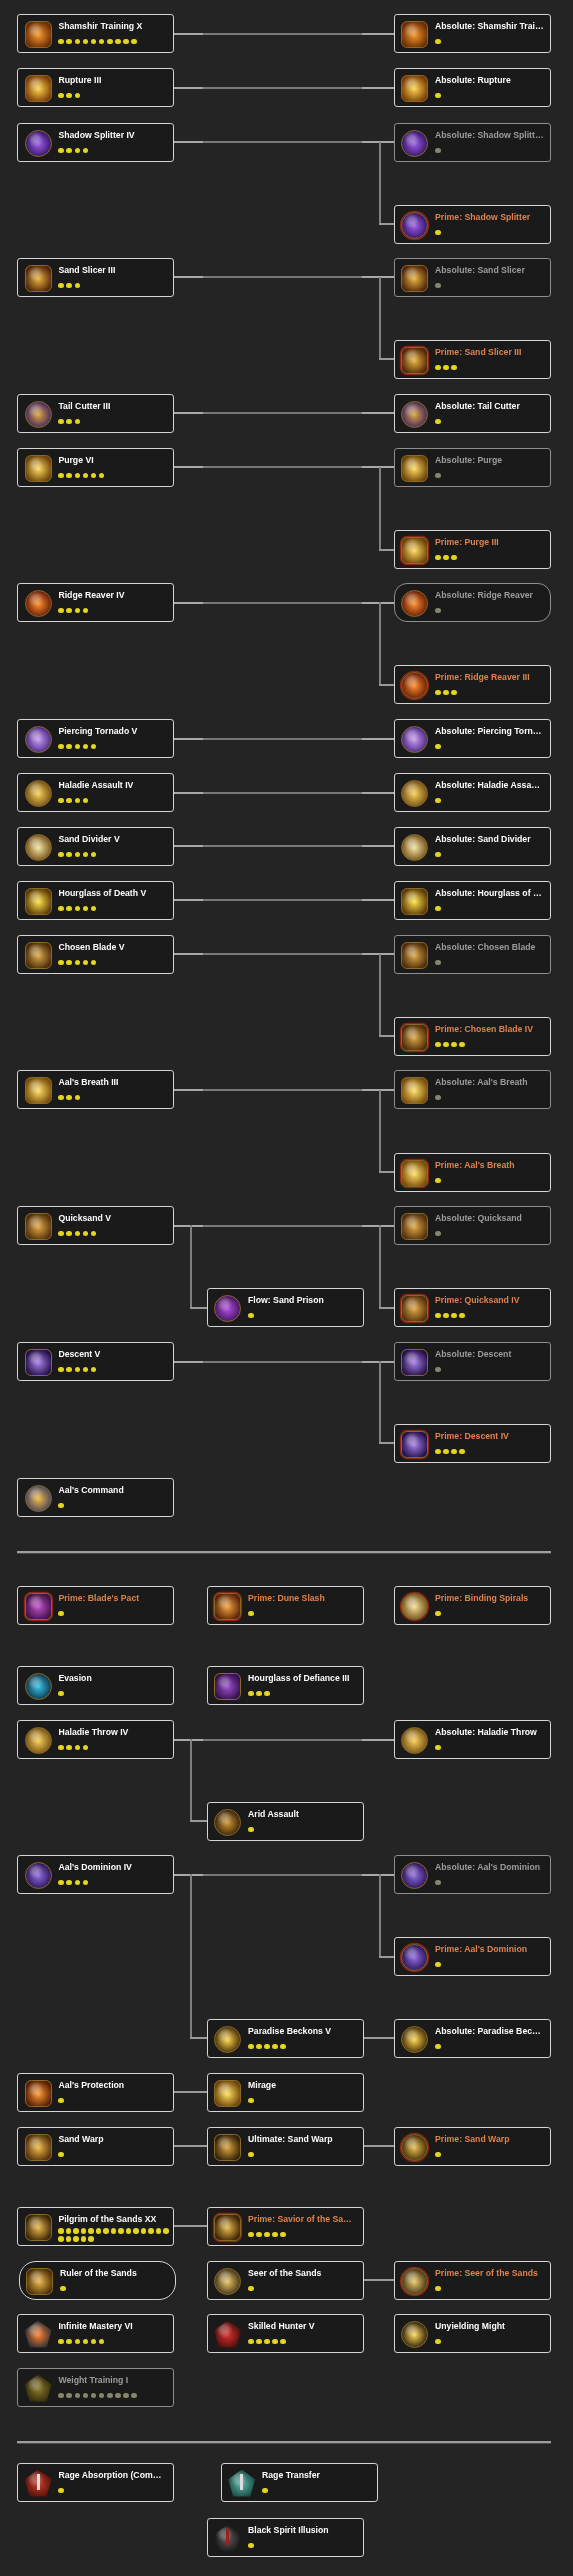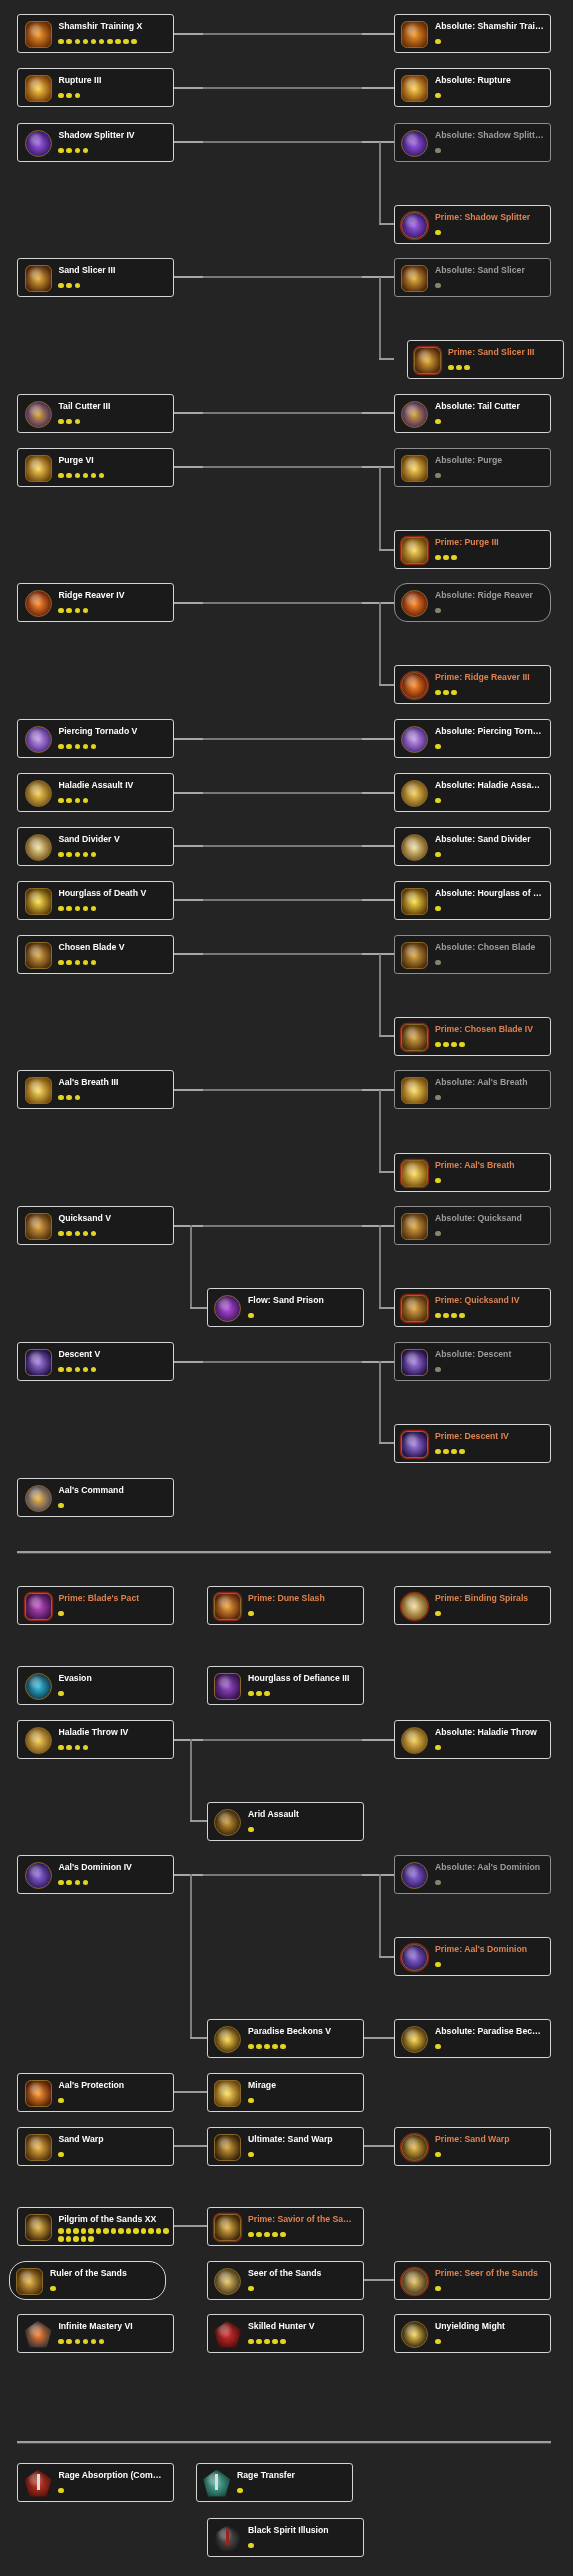--- a/index.html
+++ b/index.html
@@ -161,21 +161,21 @@
         <div class="dot"></div>
       </div>
     </div>
     <div class="box unlearned" style="left: 394px; top: 258px;">
       <div class="icon shield" style="background: radial-gradient(circle at 38% 32%, rgba(255, 255, 255, 0.28) 0px, rgba(255, 255, 255, 0.28) 12%, rgba(255, 255, 255, 0) 34%), radial-gradient(circle at 50% 52%, rgb(232, 179, 60) 0%, rgb(80, 37, 10) 78%);"></div>
       <div class="title unlearned">Absolute: Sand Slicer</div>
       <div class="dots">
         <div class="dot gray"></div>
       </div>
     </div>
-    <div class="box" style="left: 394px; top: 340px; margin-left: 13px;">
+    <div class="box" style="left: 394px; top: 340px;">
       <div class="icon shield prime-ring" style="background: radial-gradient(circle at 38% 32%, rgba(255, 255, 255, 0.28) 0px, rgba(255, 255, 255, 0.28) 12%, rgba(255, 255, 255, 0) 34%), radial-gradient(circle at 50% 52%, rgb(232, 179, 60) 0%, rgb(80, 37, 10) 78%);"></div>
       <div class="title prime">Prime: Sand Slicer III</div>
       <div class="dots">
         <div class="dot"></div>
         <div class="dot"></div>
         <div class="dot"></div>
       </div>
     </div>
     <div class="box" style="left: 17.4px; top: 394px;">
       <div class="icon circ" style="background: radial-gradient(circle at 38% 32%, rgba(255, 255, 255, 0.28) 0px, rgba(255, 255, 255, 0.28) 12%, rgba(255, 255, 255, 0) 34%), radial-gradient(circle at 50% 52%, rgb(217, 164, 58) 0%, rgb(60, 31, 102) 78%);"></div>
@@ -609,21 +609,21 @@
       <div class="icon shield prime-ring" style="background: radial-gradient(circle at 38% 32%, rgba(255, 255, 255, 0.28) 0px, rgba(255, 255, 255, 0.28) 12%, rgba(255, 255, 255, 0) 34%), radial-gradient(circle at 50% 52%, rgb(232, 184, 74) 0%, rgb(60, 36, 6) 78%);"></div>
       <div class="title prime">Prime: Savior of the Sa…</div>
       <div class="dots">
         <div class="dot"></div>
         <div class="dot"></div>
         <div class="dot"></div>
         <div class="dot"></div>
         <div class="dot"></div>
       </div>
     </div>
-    <div class="box" style="left: 9px; top: 2261px; border-radius: 17px;">
+    <div class="box" style="left: 19px; top: 2261px; border-radius: 17px;">
       <div class="icon shield" style="background: radial-gradient(circle at 38% 32%, rgba(255, 255, 255, 0.28) 0px, rgba(255, 255, 255, 0.28) 12%, rgba(255, 255, 255, 0) 34%), radial-gradient(circle at 50% 52%, rgb(232, 184, 74) 0%, rgb(78, 46, 8) 78%);"></div>
       <div class="title">Ruler of the Sands</div>
       <div class="dots">
         <div class="dot"></div>
       </div>
     </div>
     <div class="box" style="left: 207px; top: 2261px;">
       <div class="icon circ" style="background: radial-gradient(circle at 38% 32%, rgba(255, 255, 255, 0.28) 0px, rgba(255, 255, 255, 0.28) 12%, rgba(255, 255, 255, 0) 34%), radial-gradient(circle at 50% 52%, rgb(232, 200, 104) 0%, rgb(58, 42, 20) 78%);"></div>
       <div class="title">Seer of the Sands</div>
       <div class="dots">
@@ -660,28 +660,44 @@
         <div class="dot"></div>
       </div>
     </div>
     <div class="box" style="left: 394px; top: 2314px;">
       <div class="icon circ" style="background: radial-gradient(circle at 38% 32%, rgba(255, 255, 255, 0.28) 0px, rgba(255, 255, 255, 0.28) 12%, rgba(255, 255, 255, 0) 34%), radial-gradient(circle at 50% 52%, rgb(255, 215, 88) 0%, rgb(32, 22, 8) 78%);"></div>
       <div class="title">Unyielding Might</div>
       <div class="dots">
         <div class="dot"></div>
       </div>
     </div>
+    <div class="box unlearned" style="left: 17.4px; top: 2368px;">
+      <div class="icon pent" style="background: radial-gradient(circle at 38% 32%, rgba(255, 255, 255, 0.28) 0px, rgba(255, 255, 255, 0.28) 12%, rgba(255, 255, 255, 0) 34%), radial-gradient(circle at 50% 52%, rgb(138, 122, 42) 0%, rgb(44, 36, 8) 78%);"></div>
+      <div class="title unlearned">Weight Training I</div>
+      <div class="dots">
+        <div class="dot gray"></div>
+        <div class="dot gray"></div>
+        <div class="dot gray"></div>
+        <div class="dot gray"></div>
+        <div class="dot gray"></div>
+        <div class="dot gray"></div>
+        <div class="dot gray"></div>
+        <div class="dot gray"></div>
+        <div class="dot gray"></div>
+        <div class="dot gray"></div>
+      </div>
+    </div>
     <div class="box" style="left: 17.4px; top: 2463px;">
       <div class="icon pent" style="background: linear-gradient(rgba(0, 0, 0, 0) 16%, rgb(221, 221, 221) 16%, rgb(221, 221, 221) 74%, rgba(0, 0, 0, 0) 74%) 50% 0px / 3.1px 100% no-repeat, radial-gradient(circle at 38% 32%, rgba(255, 255, 255, 0.28) 0px, rgba(255, 255, 255, 0.28) 12%, rgba(255, 255, 255, 0) 34%), radial-gradient(circle at 50% 52%, rgb(200, 60, 40) 0%, rgb(78, 14, 8) 78%);"></div>
       <div class="title">Rage Absorption (Com…</div>
       <div class="dots">
         <div class="dot"></div>
       </div>
     </div>
-    <div class="box" style="left: 196px; top: 2463px;">
+    <div class="box" style="left: 221px; top: 2463px;">
       <div class="icon pent" style="background: linear-gradient(rgba(0, 0, 0, 0) 16%, rgb(221, 221, 221) 16%, rgb(221, 221, 221) 74%, rgba(0, 0, 0, 0) 74%) 50% 0px / 3.1px 100% no-repeat, radial-gradient(circle at 38% 32%, rgba(255, 255, 255, 0.28) 0px, rgba(255, 255, 255, 0.28) 12%, rgba(255, 255, 255, 0) 34%), radial-gradient(circle at 50% 52%, rgb(88, 184, 168) 0%, rgb(22, 68, 60) 78%);"></div>
       <div class="title">Rage Transfer</div>
       <div class="dots">
         <div class="dot"></div>
       </div>
     </div>
     <div class="box" style="left: 207px; top: 2518px;">
       <div class="icon pent" style="background: linear-gradient(rgba(0, 0, 0, 0) 16%, rgb(160, 32, 32) 16%, rgb(160, 32, 32) 74%, rgba(0, 0, 0, 0) 74%) 50% 0px / 3.1px 100% no-repeat, radial-gradient(circle at 38% 32%, rgba(255, 255, 255, 0.28) 0px, rgba(255, 255, 255, 0.28) 12%, rgba(255, 255, 255, 0) 34%), radial-gradient(circle at 50% 52%, rgb(90, 90, 90) 0%, rgb(18, 18, 18) 78%);"></div>
       <div class="title">Black Spirit Illusion</div>
       <div class="dots">

